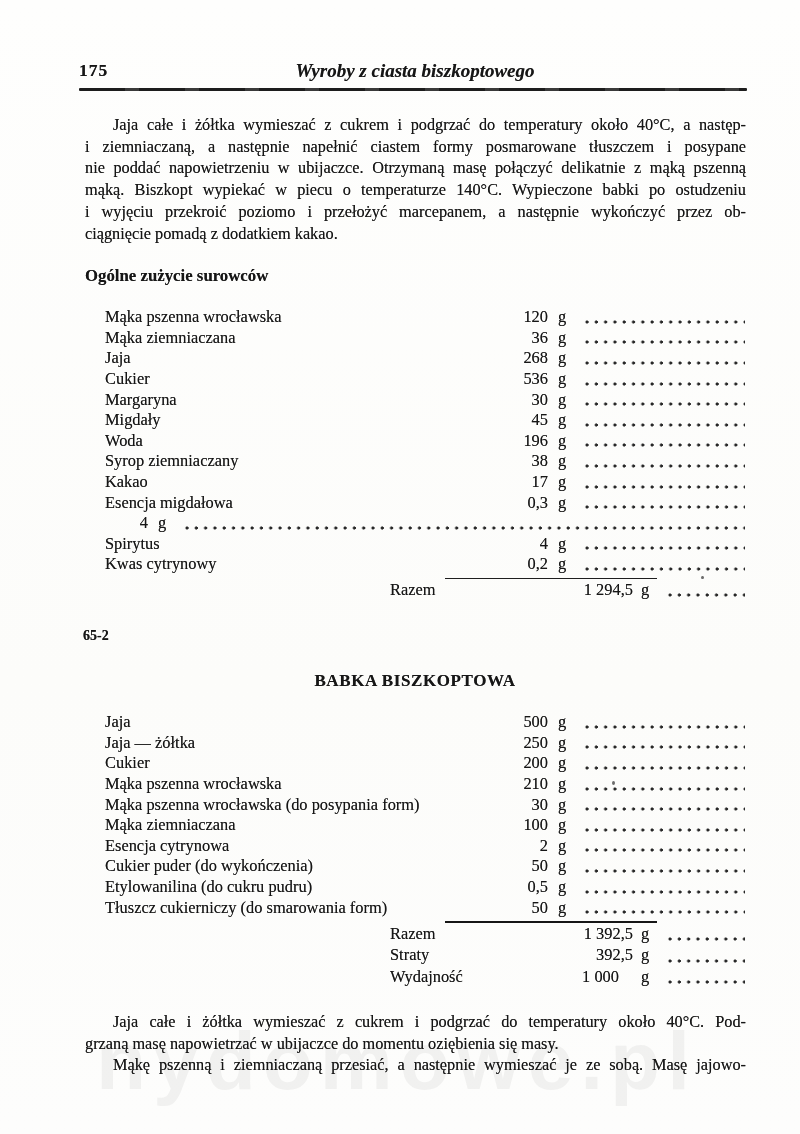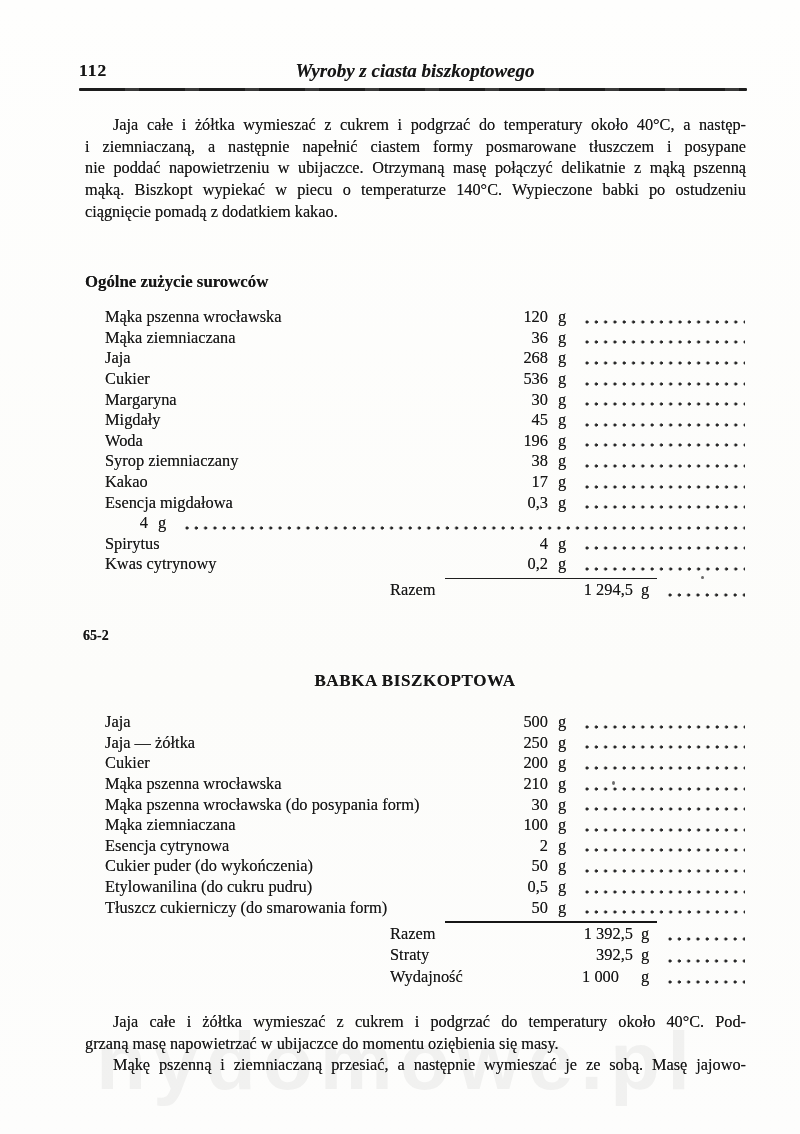--- a/index.html
+++ b/index.html
@@ -23,21 +23,21 @@
   .para { position: absolute; left: 85px; width: 661px; font-size: 16.3px;
           line-height: 21.7px; text-shadow: 0 0 .45px rgba(0,0,0,.6); }
   .pline { white-space: normal; }
   .pline.just { text-align: justify; text-align-last: justify; }
   .pline.indent { text-indent: 28px; }
   .intro { top: 114px; }
   .closing { top: 1011px; }
 
   
   .usage-heading { position: absolute; top: 266px; left: 85px; font-size: 16.8px;
-                   font-weight: bold; text-shadow: 0 0 .5px rgba(0,0,0,.6); margin-top: 6px; }
+                   font-weight: bold; text-shadow: 0 0 .5px rgba(0,0,0,.6); }
   .recipe-code { position: absolute; top: 628px; left: 83px; font-size: 14px;
                  font-weight: bold; text-shadow: 0 0 .5px rgba(0,0,0,.6); }
   .recipe-title { position: absolute; top: 671px; left: 85px; width: 660px; text-align: center;
                   font-size: 17px; font-weight: bold; letter-spacing: .6px;
                   text-shadow: 0 0 .5px rgba(0,0,0,.6); }
 
   
   .ing-table { position: absolute; left: 85px; width: 660px; font-size: 16.4px;
                text-shadow: 0 0 .4px rgba(0,0,0,.55); }
   .t1 { top: 307px; } .t2 { top: 712px; }
@@ -70,30 +70,31 @@
                color: rgba(100,100,100,0.075); overflow: hidden; }
 </style>
 </head>
 <body>
 
 <div class="page">
 
   <div class="watermark">nydomowe.pl</div>
 
   <div class="pagehead">
-    <span class="pagenum">112</span>
+    <span class="pagenum">175</span>
     <span class="runtitle">Wyroby z ciasta biszkoptowego</span>
   </div>
   <div class="headrule"></div>
 
   <div class="para intro">
     <div class="pline just indent">Jaja całe i żółtka wymieszać z cukrem i podgrzać do temperatury około 40°C, a następ-</div>
     <div class="pline just">i ziemniaczaną, a następnie napełnić ciastem formy posmarowane tłuszczem i posypane</div>
     <div class="pline just">nie poddać napowietrzeniu w ubijaczce. Otrzymaną masę połączyć delikatnie z mąką pszenną</div>
     <div class="pline just">mąką. Biszkopt wypiekać w piecu o temperaturze 140°C. Wypieczone babki po ostudzeniu</div>
+    <div class="pline just">i wyjęciu przekroić poziomo i przełożyć marcepanem, a następnie wykończyć przez ob-</div>
     <div class="pline">ciągnięcie pomadą z dodatkiem kakao.</div>
   </div>
 
   <div class="usage-heading">Ogólne zużycie surowców</div>
 
   <div class="ing-table t1">
     <div class="irow">
       <span class="iname">Mąka pszenna wrocławska</span>
       <span class="iamt">120</span>
       <span class="iunit">g</span>

